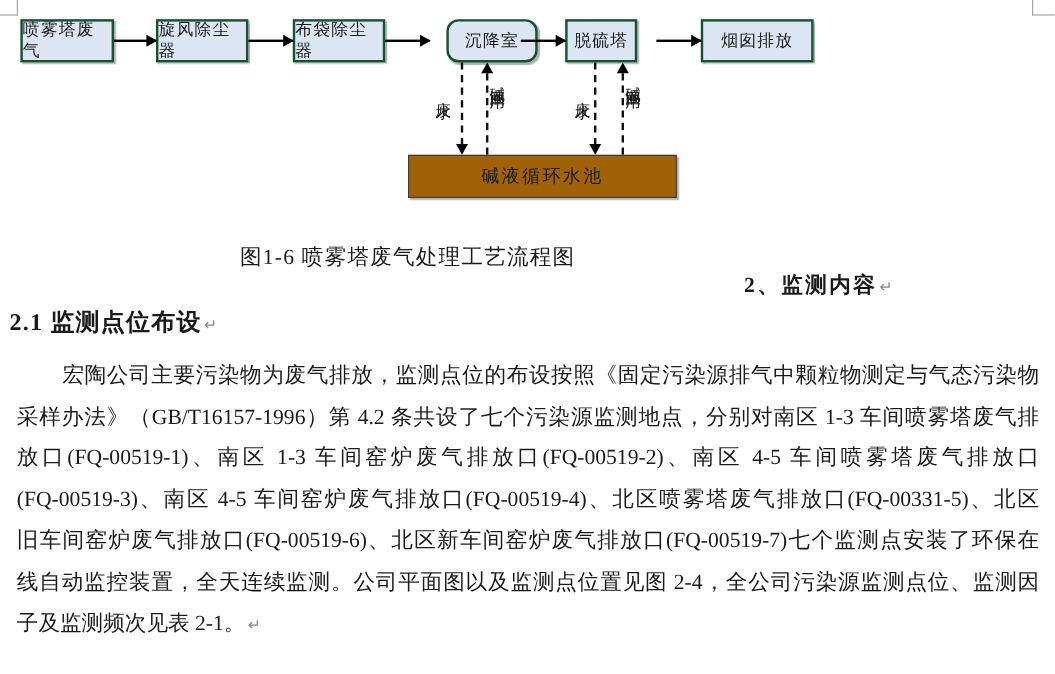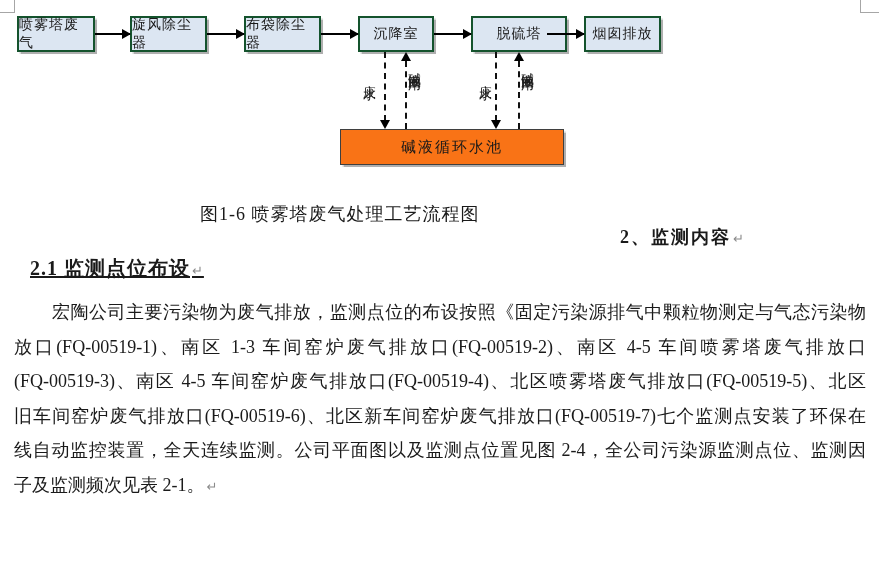--- a/index.html
+++ b/index.html
@@ -9,22 +9,22 @@
   .corner-tl{position:absolute;left:0;top:0;width:14px;height:12px;
              border-right:1px solid #a6a6a6;border-bottom:1px solid #a6a6a6;}
   .corner-tr{position:absolute;left:860px;top:0;width:18px;height:12px;
              border-left:1px solid #a6a6a6;border-bottom:1px solid #a6a6a6;}
   
   .fc-box{position:absolute;top:16px;height:36px;background:#dce6f2;
           border:2px solid #14532d;box-shadow:1.5px 1.5px 1px rgba(110,110,110,.55);
           display:flex;align-items:center;justify-content:center;
           font-size:14px;letter-spacing:1px;box-sizing:border-box;}
   .b1{left:17px;width:78px;} .b2{left:130px;width:77px;} .b3{left:244px;width:77px;}
-  .b4{left:358px;width:76px;} .b5{left:471px;width:96px;} .b6{left:584px;width:77px;}
-  .pool{position:absolute;left:340px;top:129px;width:224px;height:36px;background:#f97316;
+  .b4{left:372px;width:76px;border-radius:10px;} .b5{left:471px;width:60px;} .b6{left:584px;width:94px;}
+  .pool{position:absolute;left:340px;top:129px;width:224px;height:36px;background:#a16207;
         border:1px solid #3f3f3f;box-shadow:1.5px 1.5px 1px rgba(110,110,110,.55);
         display:flex;align-items:center;justify-content:center;font-size:15px;
         letter-spacing:2px;box-sizing:border-box;}
   
   .harrow{position:absolute;top:33px;height:0;border-top:2px solid #000;}
   .harrow::after{content:"";position:absolute;right:-1px;top:-6px;width:0;height:0;
           border-left:9px solid #000;border-top:5px solid transparent;border-bottom:5px solid transparent;}
   .a1{left:95px;width:35px;} .a2{left:207px;width:37px;} .a3{left:321px;width:37px;}
   .a4{left:434px;width:37px;} .a5{left:547px;width:37px;}
   
@@ -38,21 +38,21 @@
   .hd1{left:380px;top:120px;} .hu1{left:401px;top:52px;}
   .hd2{left:491px;top:120px;} .hu2{left:514px;top:52px;}
   
   .vlabel{position:absolute;writing-mode:vertical-rl;text-orientation:upright;
           font-size:13px;letter-spacing:2px;line-height:15px;}
   .w1{left:362px;top:75px;} .r1{left:407px;top:62px;}
   .w2{left:478px;top:75px;} .r2{left:520px;top:62px;}
   
   .caption{position:absolute;left:200px;top:202px;font-size:18px;letter-spacing:1px;}
   .h2{position:absolute;left:620px;top:225px;font-size:18px;font-weight:bold;letter-spacing:2px;text-align:center;}
-  .h21{position:absolute;left:30px;top:255px;font-size:20px;font-weight:bold;letter-spacing:1px;text-decoration:underline;}
+  .h21{position:absolute;left:8px;top:255px;font-size:20px;font-weight:bold;letter-spacing:1px;}
   .pmark{color:#8a8a8a;font-weight:normal;font-size:13px;margin-left:2px;}
   
   .para{position:absolute;left:14px;top:295px;width:852px;font-size:18px;}
   .pline{height:34.5px;line-height:34.5px;white-space:normal;}
   .just{text-align:justify;text-align-last:justify;}
   .indent{text-indent:38px;}
   .wavy{text-decoration-style:wavy;text-decoration-color:#008000;
         text-decoration-thickness:1px;text-underline-offset:4px;}
 </style>
 </head>
@@ -109,20 +109,21 @@
   </div>
 
   <div class="caption">图1-6 喷雾塔废气处理工艺流程图</div>
 
   <div class="h2"><span>2、监测内容</span><span class="pmark">↵</span></div>
 
   <div class="h21"><span>2.1 监测点位布设</span><span class="pmark">↵</span></div>
 
   <div class="para">
     <div class="pline just indent"><span class="wavy">宏陶公司</span><span>主要污染物为废气排放，监测点位的布设按照《固定污染源排气中颗粒物测定与气态污染物</span></div>
+    <div class="pline just">采样办法》（GB/T16157-1996）第 4.2 条共设了七个污染源监测地点，分别对南区 1-3 车间喷雾塔废气排</div>
     <div class="pline just">放口(FQ-00519-1)、南区 1-3 车间窑炉废气排放口(FQ-00519-2)、南区 4-5 车间喷雾塔废气排放口</div>
-    <div class="pline just">(FQ-00519-3)、南区 4-5 车间窑炉废气排放口(FQ-00519-4)、北区喷雾塔废气排放口(FQ-00519-5)、北区</div>
+    <div class="pline just">(FQ-00519-3)、南区 4-5 车间窑炉废气排放口(FQ-00519-4)、北区喷雾塔废气排放口(FQ-00331-5)、北区</div>
     <div class="pline just">旧车间窑炉废气排放口(FQ-00519-6)、北区新车间窑炉废气排放口(FQ-00519-7)七个监测点安装了环保在</div>
     <div class="pline just">线自动监控装置，全天连续监测。公司平面图以及监测点位置见图 2-4，全公司污染源监测点位、监测因</div>
     <div class="pline"><span>子及监测频次见表 2-1。</span><span class="pmark">↵</span></div>
   </div>
 
 </div>
 
 </body></html>

